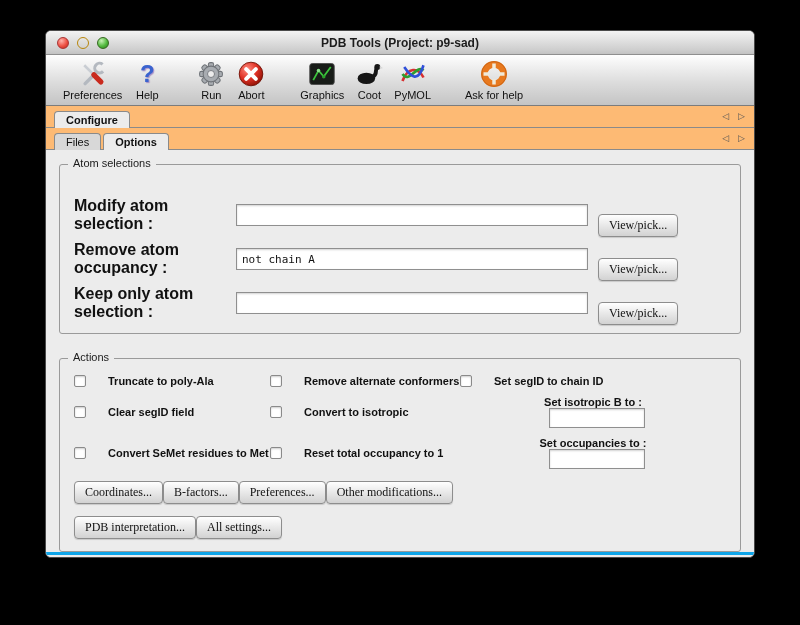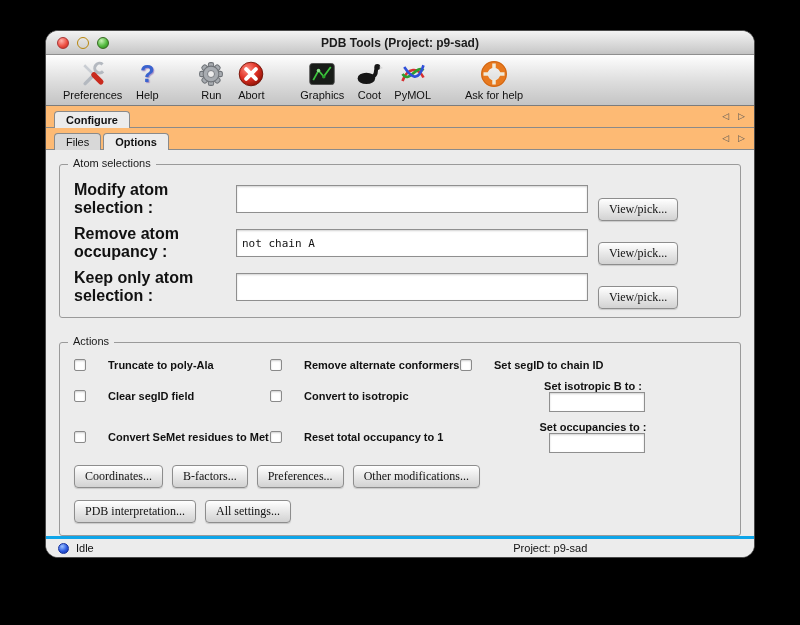--- a/index.html
+++ b/index.html
@@ -5,21 +5,21 @@
   * { box-sizing: border-box; margin: 0; padding: 0; }
   html,body { width:800px; height:625px; }
   body {
     background:#000;
     font-family:"Liberation Sans", sans-serif;
     position:relative;
     overflow:hidden;
   }
   .window {
     position:absolute; left:45px; top:30px; width:710px; height:528px;
-    background:#ececec; border-radius:13px; border:1px solid #4a4a4a;
+    background:#ececec; border-radius:6px; border:1px solid #4a4a4a;
     box-shadow:0 22px 45px rgba(0,0,0,.85), 0 4px 14px rgba(0,0,0,.6);
     display:flex; flex-direction:column; overflow:hidden;
   }
   
   .titlebar {
     height:24px; flex:0 0 24px;
     background:linear-gradient(#f3f3f3,#cfcfcf 80%,#c2c2c2);
     border-bottom:1px solid #8e8e8e;
     position:relative; display:flex; align-items:center; justify-content:center;
   }
@@ -59,26 +59,26 @@
   
   .content { flex:1; background:#ececec; position:relative; }
   .groupbox {
     border:1px solid #9a9a9a; border-radius:3px;
     margin:0 13px; position:relative; background:#ececec;
   }
   .groupbox-title {
     position:absolute; top:-8px; left:8px; background:#ececec;
     padding:0 5px; font-size:11px; color:#1a1a1a;
   }
-  .gb-selections { margin-top:14px; padding:12px 14px 8px; }
+  .gb-selections { margin-top:14px; padding:28px 14px 8px; }
   .gb-actions { margin-top:24px; padding:12px 0 12px; }
   .sel-row { display:flex; align-items:center; height:44px; }
   .sel-label { width:162px; font-size:16px; font-weight:bold; color:#111; }
   .sel-input {
-    width:352px; height:28px; border:1px solid #8f8f8f; background:#fff;
+    width:352px; height:22px; border:1px solid #8f8f8f; background:#fff;
     font-family:"DejaVu Sans Mono", monospace; font-size:11px; padding:0 5px; color:#111;
     box-shadow:inset 0 1px 2px rgba(0,0,0,.18);
   }
   .btn {
     font-size:12px; color:#111; font-family:Liberation Serif, serif;
     background:linear-gradient(#ffffff,#e9e9e9 48%,#d2d2d2);
     border:1px solid #8d8d8d; border-radius:4px; padding:3px 10px;
     box-shadow:0 1px 1px rgba(0,0,0,.15);
     cursor:default; white-space:nowrap;
   }
@@ -92,21 +92,21 @@
   .checkbox {
     width:12px; height:12px; flex:0 0 12px; border:1px solid #8a8a8a; background:#fff;
     margin-right:6px; border-radius:2px; box-shadow:inset 0 1px 2px rgba(0,0,0,.2);
   }
   .field { display:flex; align-items:center; font-size:11px; font-weight:bold; color:#111;flex-direction:column; }
   .field .small-input {
     margin-left:7px; width:96px; height:20px; border:1px solid #8f8f8f; background:#fff;
     font-family:"DejaVu Sans Mono", monospace; font-size:11px; padding:0 4px;
     box-shadow:inset 0 1px 2px rgba(0,0,0,.18);
   }
-  .btn-row { display:flex; gap:9px; padding:0 14px; margin-top:12px; }
+  .btn-row { display:flex; padding:0 14px; margin-top:12px; }
   
   .statusbar {
     height:21px; flex:0 0 21px; border-top:3px solid #0ea5e9; background:#ececec;
     display:flex; align-items:center; padding:0 12px; position:relative;
   }
   .status-dot {
     width:11px; height:11px; border-radius:50%; margin-right:7px;
     background:radial-gradient(circle at 35% 28%, #9cc1ff, #2c5ae0 55%, #122f9e);
     border:1px solid #15309c;
   }

